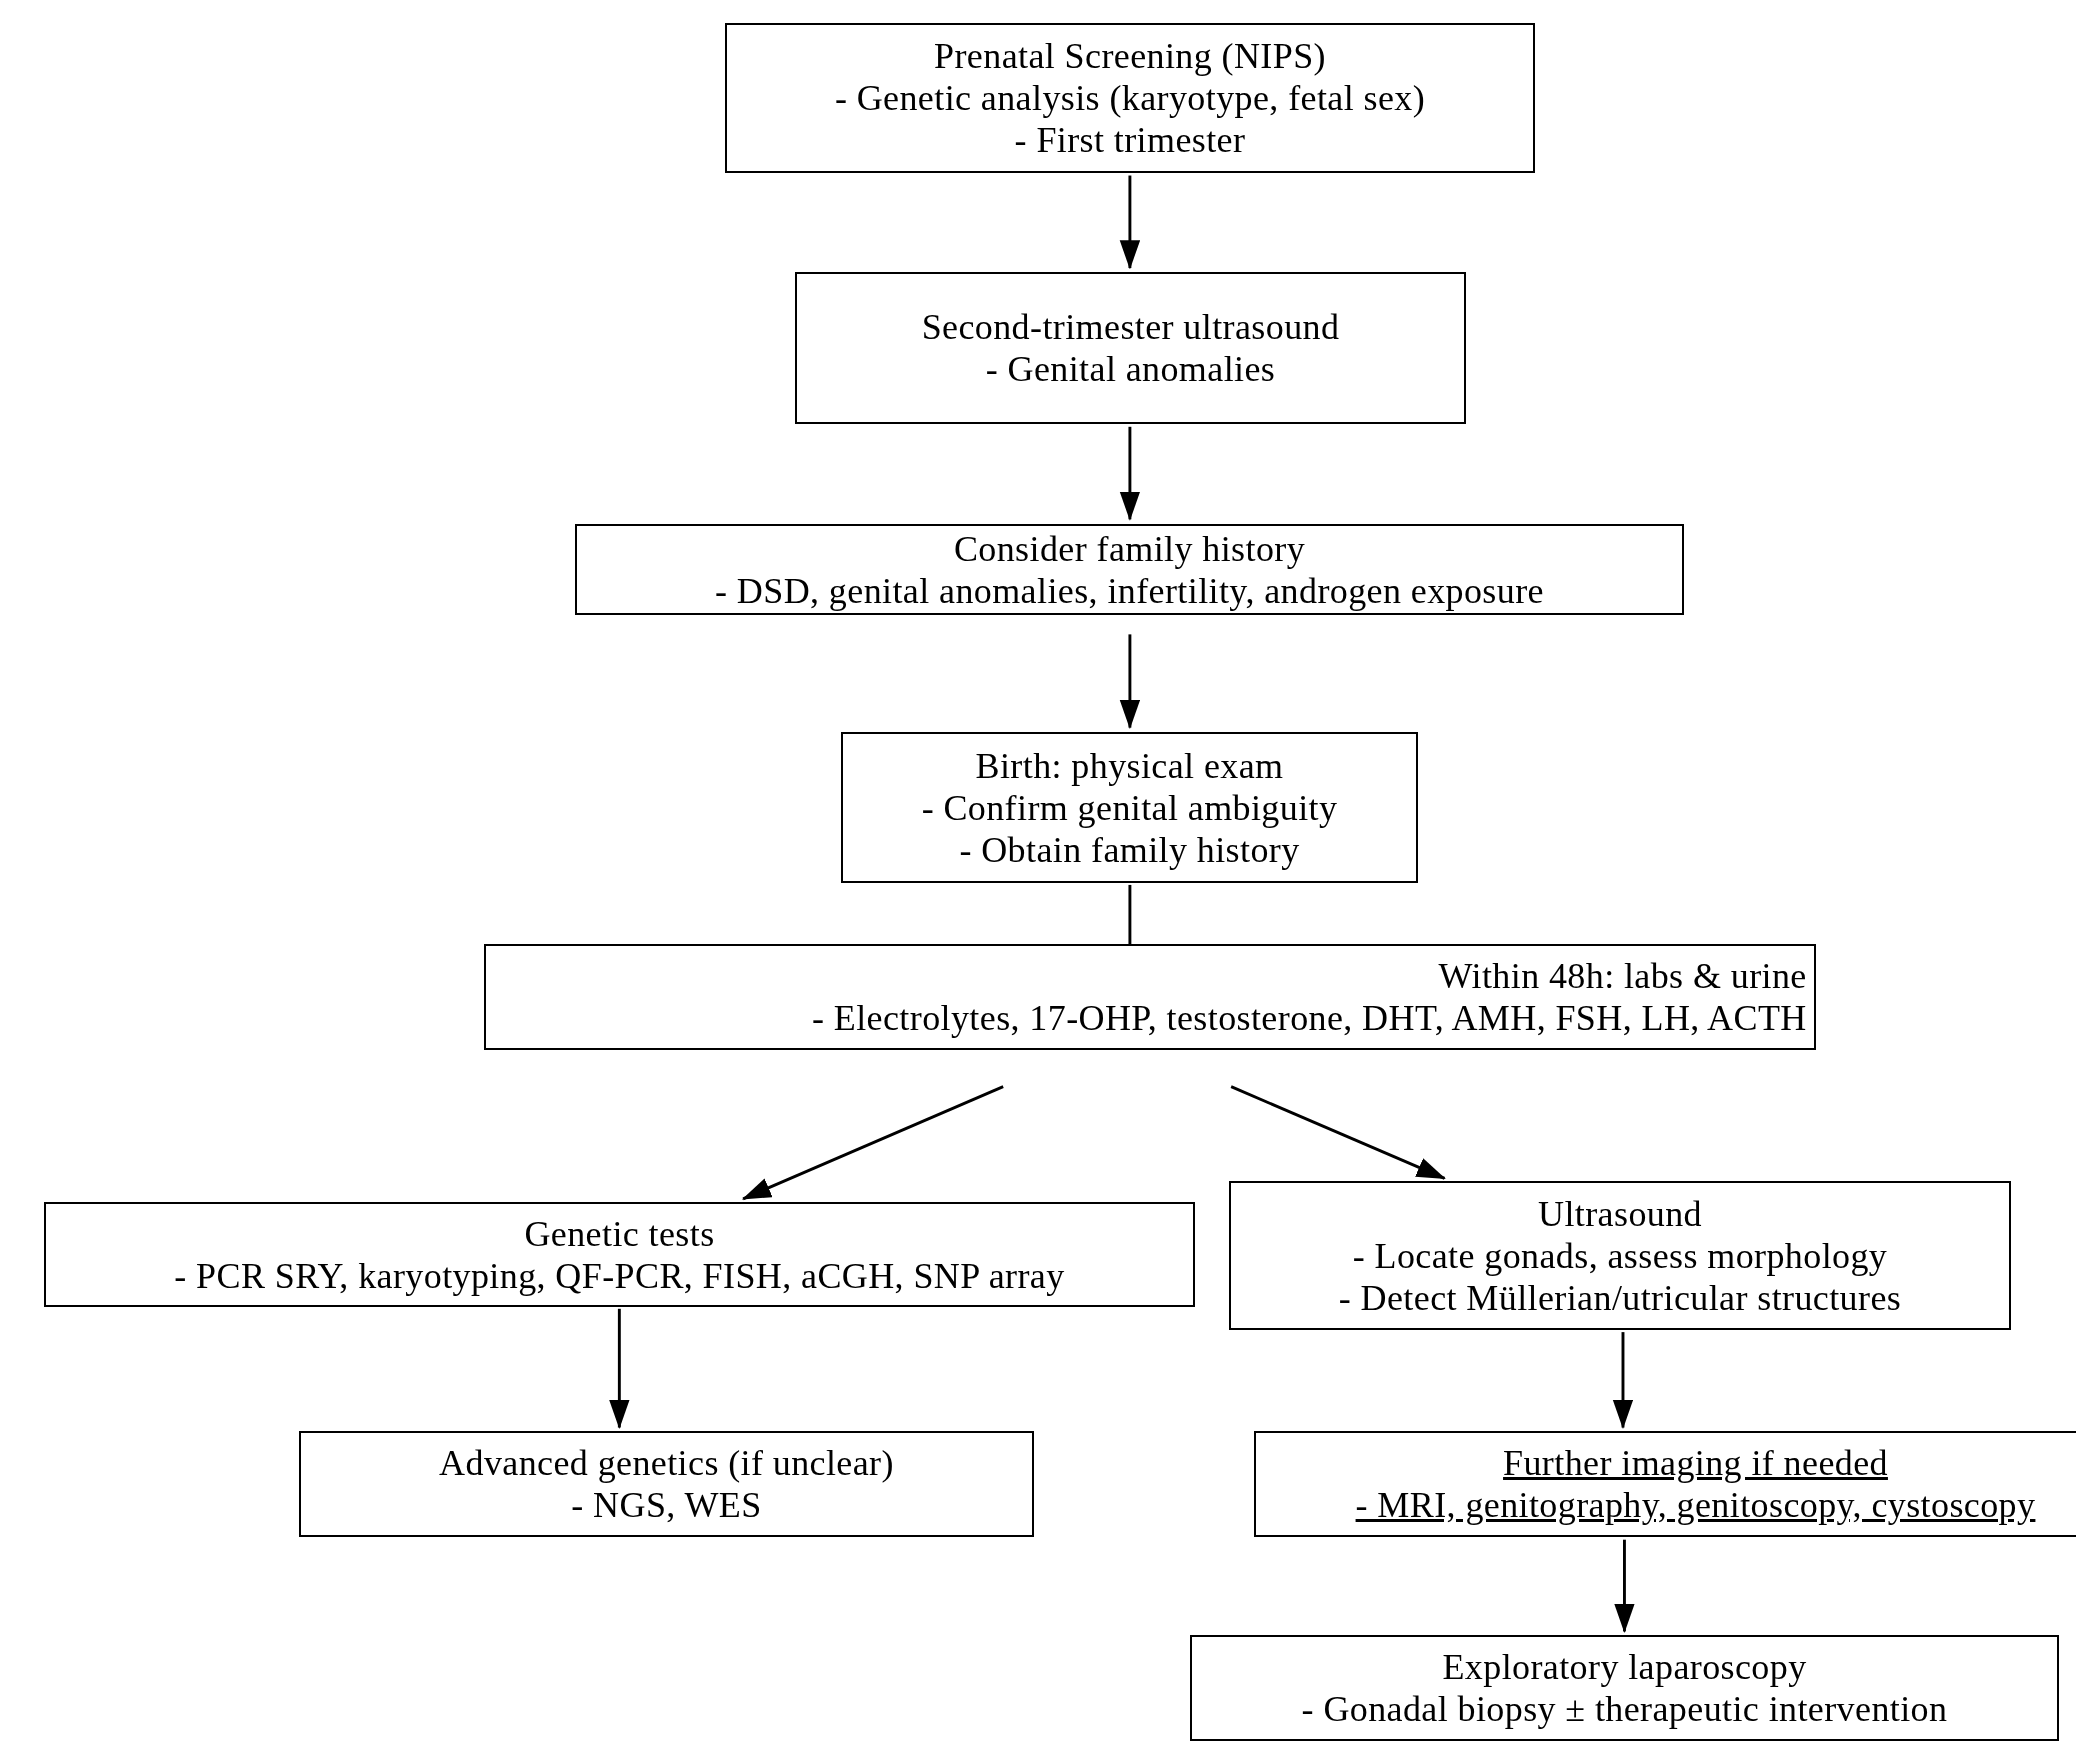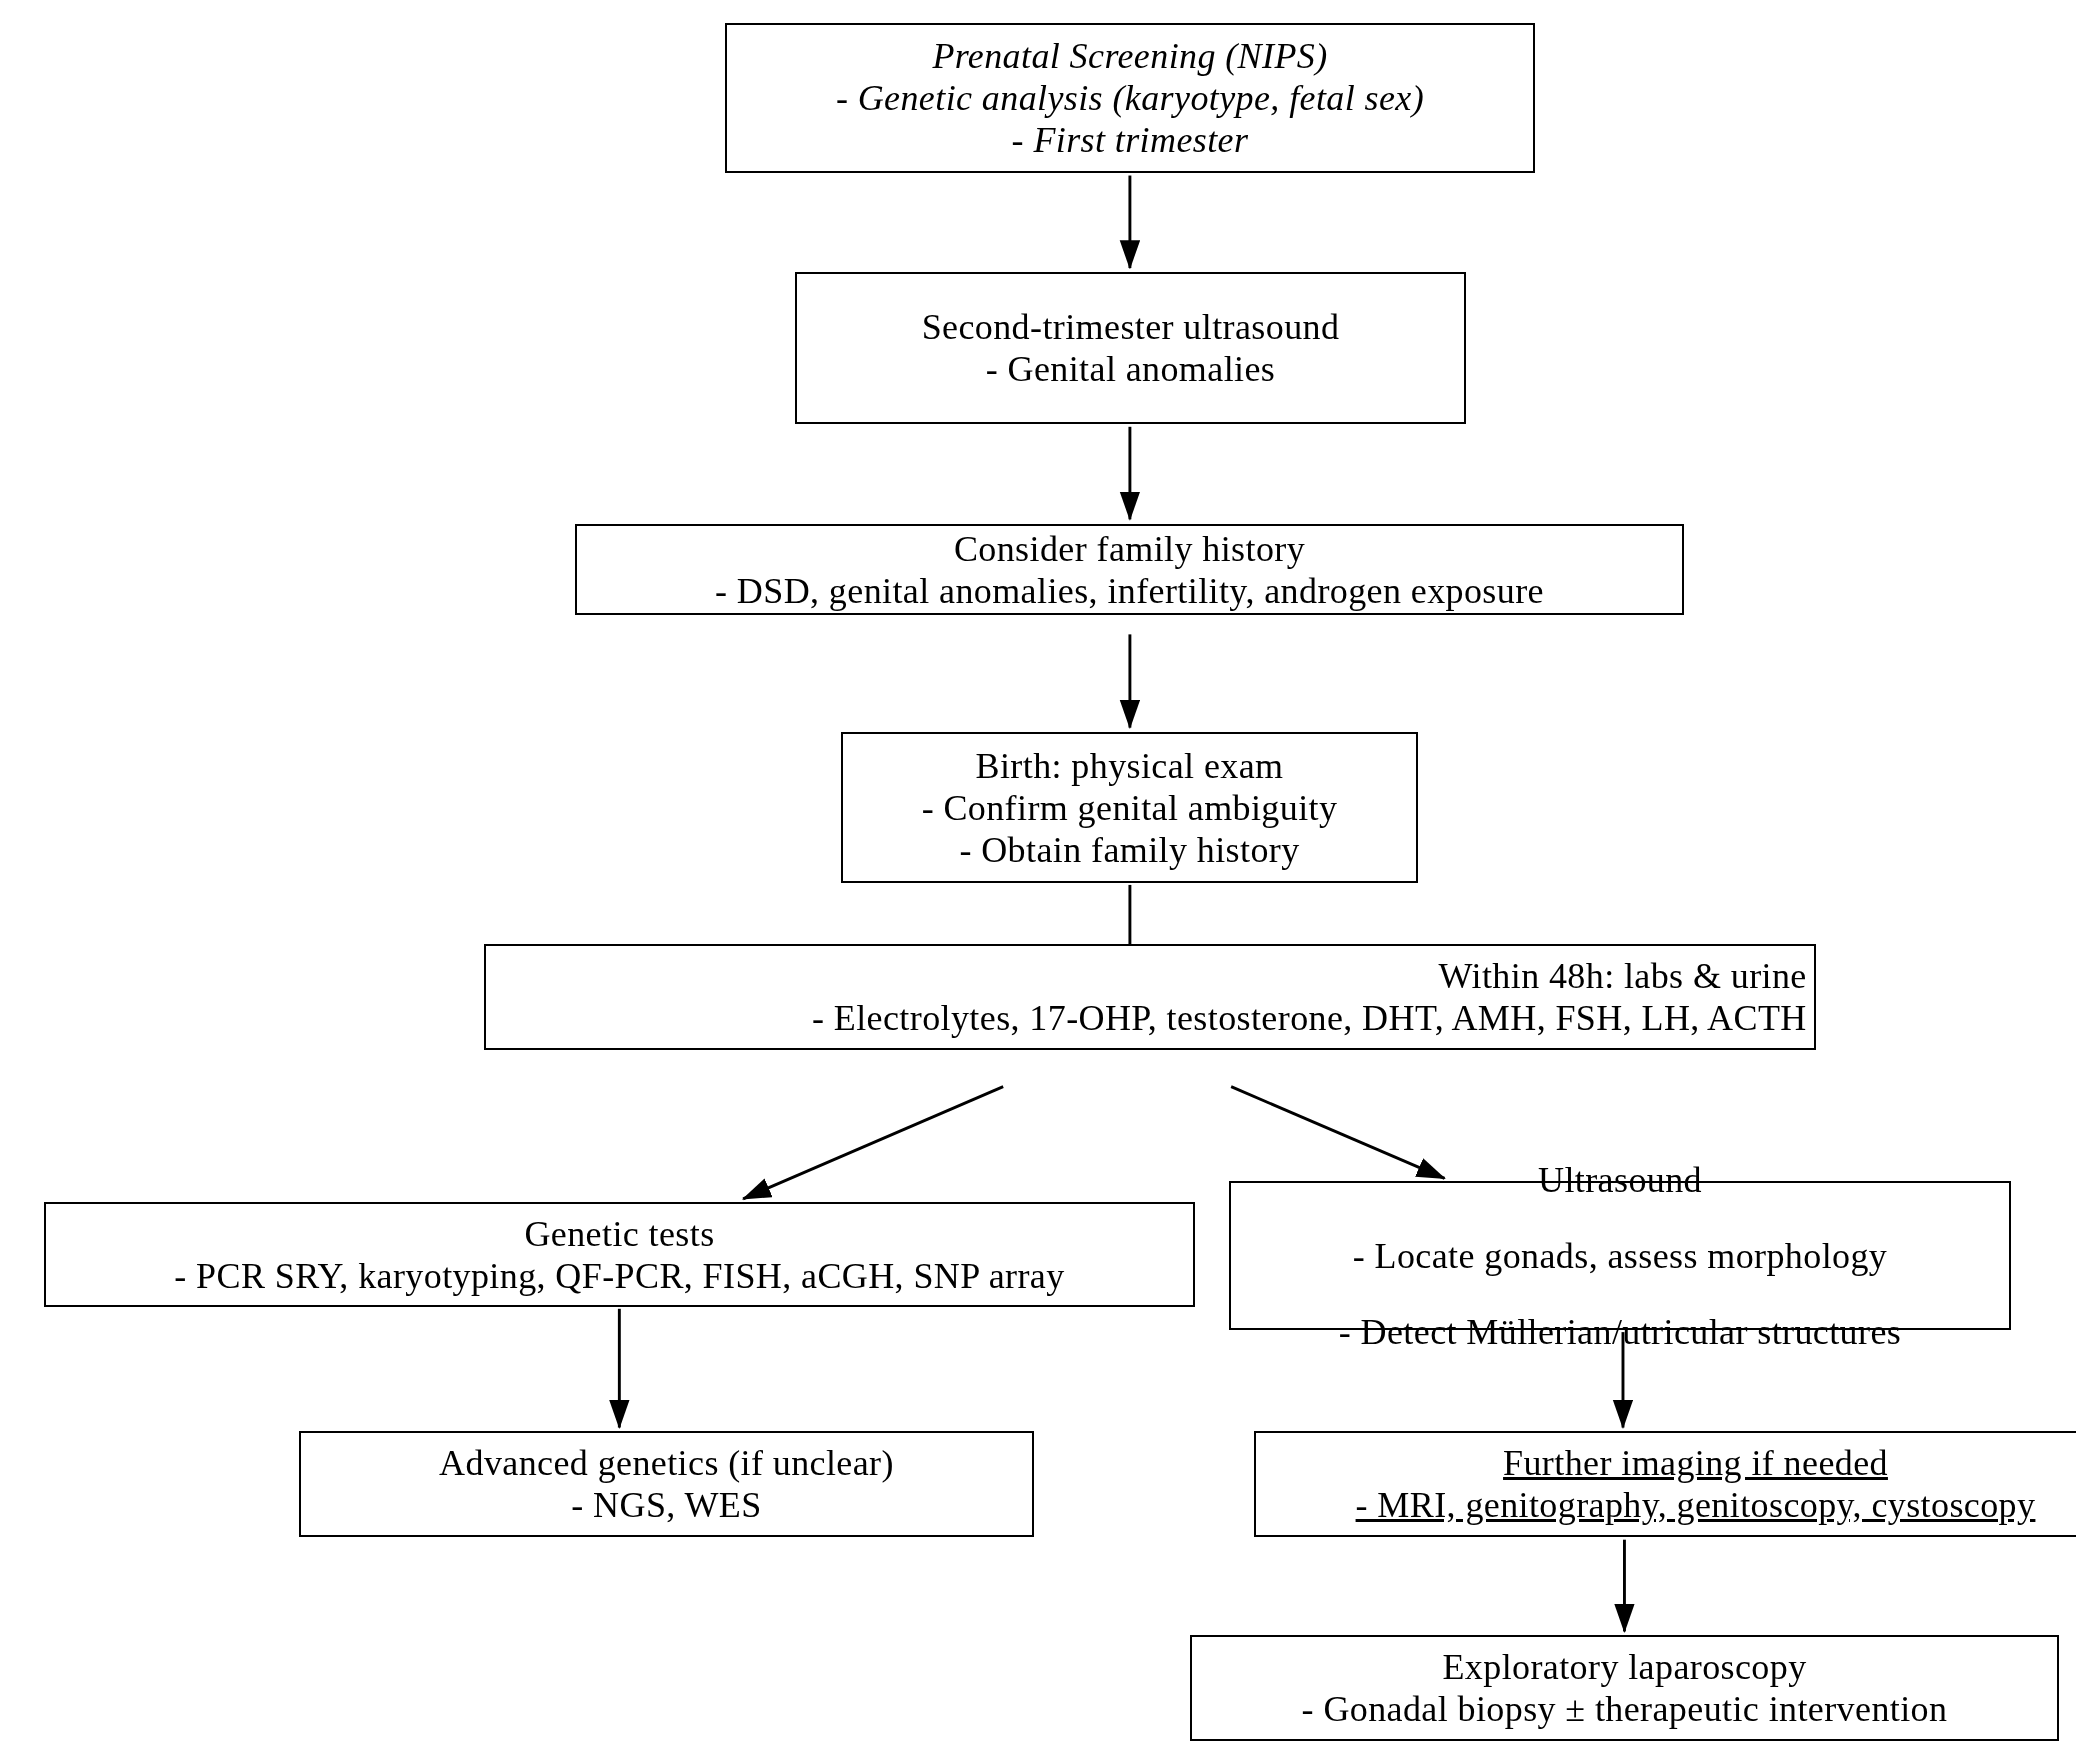--- a/index.html
+++ b/index.html
@@ -36,27 +36,27 @@
   }
   #edges {
     position: absolute;
     left: 0;
     top: 0;
     width: 2077px;
     height: 1756px;
     pointer-events: none;
   }
   
-  #n0 { left: 725px;  top: 23px;   width: 810px; height: 150px; font-style: italic; }
+  #n0 { left: 725px;  top: 23px;   width: 810px; height: 150px; }
   #n1 { left: 795px; top: 272px;  width: 671px;  height: 152px; }
   #n2 { left: 575px;  top: 524px;  width: 1109px; height: 91px; }
   #n3 { left: 841px; top: 732px; width: 577px;  height: 151px; }
   #n4 { left: 484px;  top: 944px; width: 1332px; height: 106px; align-items: flex-end; }
   #n5 { left: 44px;   top: 1202px; width: 1151px; height: 105px; }
-  #n6 { left: 1229px; top: 1181px; width: 782px; height: 149px; gap: 34px; }
+  #n6 { left: 1229px; top: 1181px; width: 782px; height: 149px; }
   #n7 { left: 299px;  top: 1431px; width: 735px;  height: 106px; }
   #n8 { left: 1254px; top: 1431px; width: 883px; height: 106px; text-decoration: underline; }
   #n9 { left: 1190px; top: 1635px; width: 869px; height: 106px; }
 </style>
 </head>
 <body>
 
 <div id="canvas">
 
   <svg id="edges" viewBox="0 0 2851 2411" xmlns="http://www.w3.org/2000/svg">

